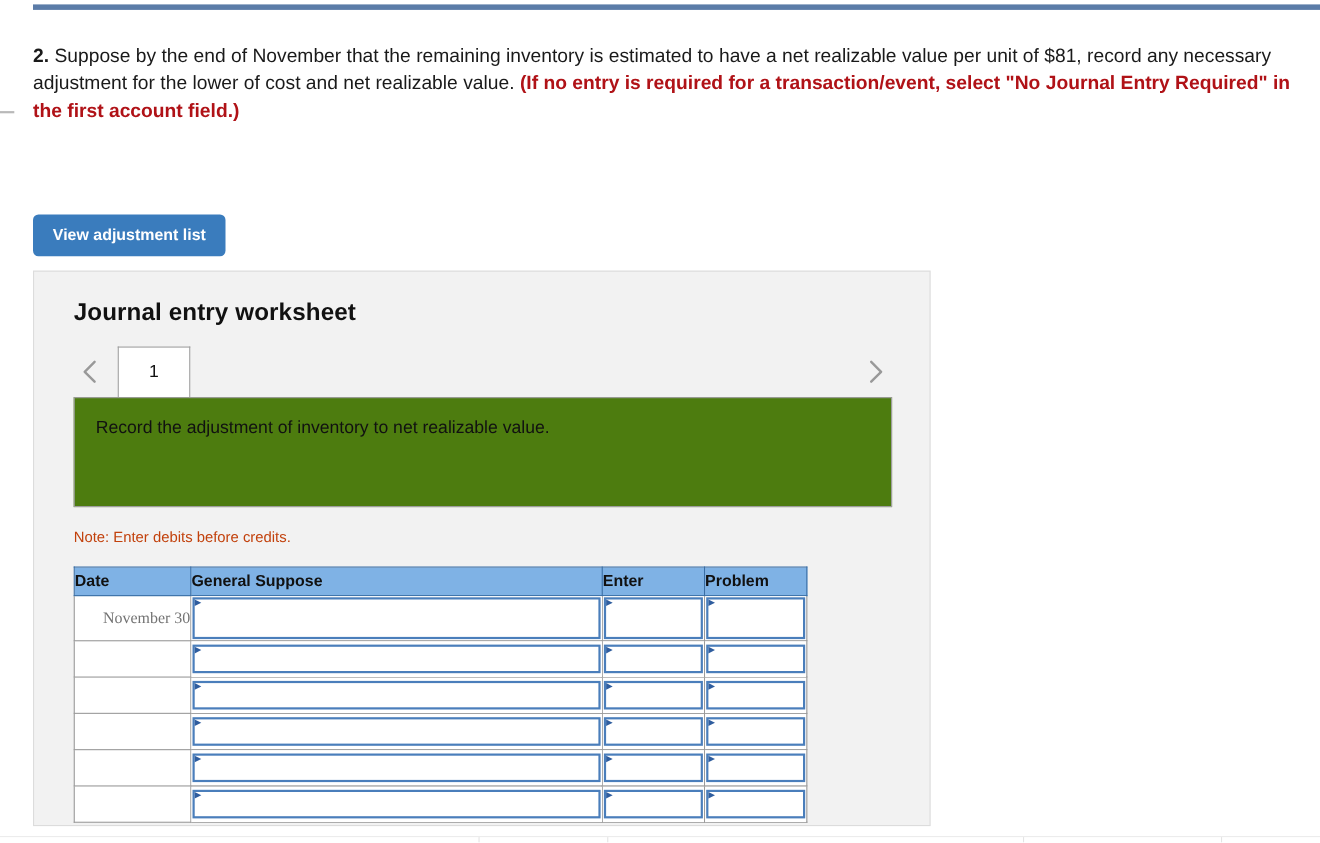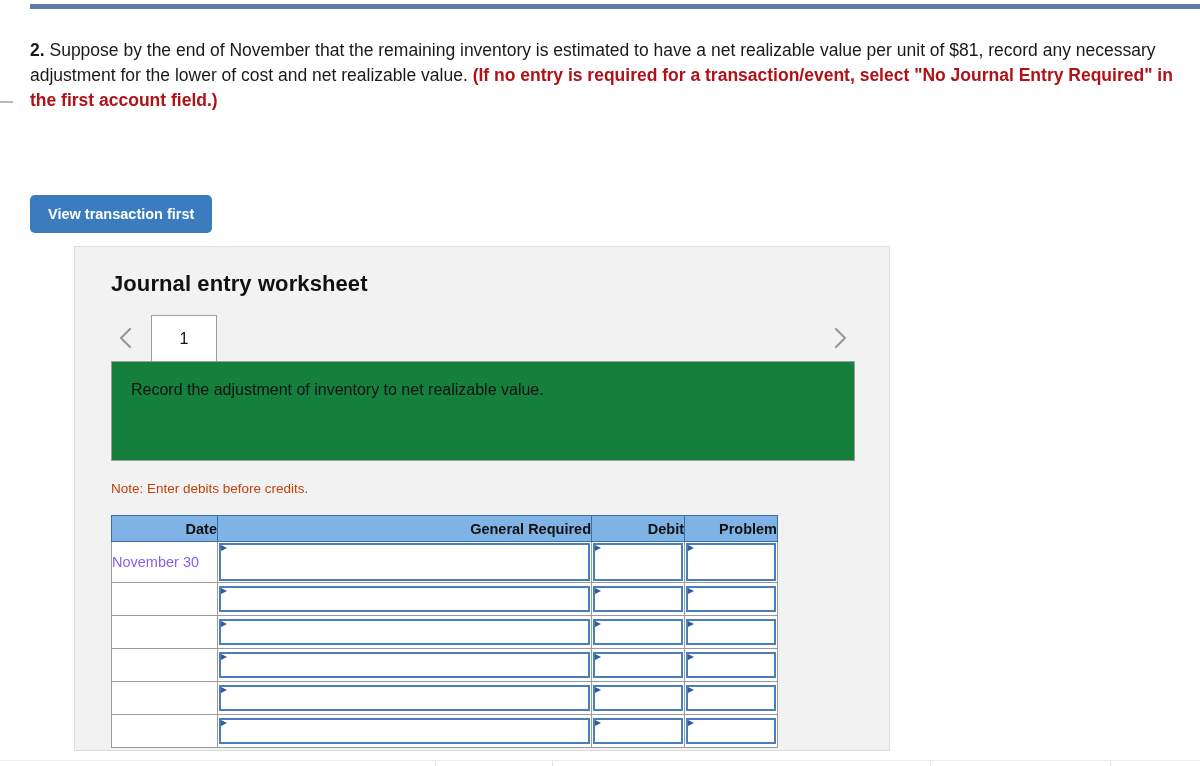--- a/index.html
+++ b/index.html
@@ -90,21 +90,20 @@
   
   .worksheet-card {
     position: absolute;
     left: 30px;
     top: 246px;
     width: 816px;
     height: 505px;
     background: #f2f2f2;
     border: 1px solid #dcdcdc;
     box-sizing: border-box;
-    margin-left: 44px;
   }
 
   .ws-title {
     position: absolute;
     left: 36px;
     top: 24px;
     font-size: 22px;
     font-weight: bold;
     letter-spacing: 0.1px;
     color: #111111;
@@ -146,21 +145,21 @@
     cursor: pointer;
   }
 
   
   .desc-box {
     position: absolute;
     left: 36px;
     top: 114px;
     width: 744px;
     height: 100px;
-    background: #15803d;
+    background: #4d7c0f;
     border: 1px solid #9e9e9e;
     box-sizing: border-box;
   }
   .desc-text {
     padding: 19px 0 0 19px;
     font-size: 16px;
     color: #111111;
   }
 
   
@@ -181,40 +180,41 @@
     table-layout: fixed;
   }
   .jtable th {
     background: #7fb2e5;
     border: 1px solid #3a6ea5;
     font-size: 14.5px;
     font-weight: bold;
     color: #111111;
     height: 25px;
     padding: 0;
-    text-align: right;
+    text-align: left;
   }
   .jtable td {
     padding: 0;
     border: 1px solid #9b9b9b;
     background: #ffffff;
     height: 28px;
     vertical-align: middle;
   }
   .col-date   { width: 106px; }
   .col-gj     { width: 374px; }
   .col-debit  { width: 93px;  }
   .col-credit { width: 93px;  }
 
   td.date-cell {
-    text-align: left;
+    text-align: right;
     font-size: 14.5px;
-    color: #8b5cf6;
+    color: #737373;
     line-height: 18px;
     padding: 2px 0;
+    font-family: Liberation Serif, serif;
   }
   td.date-cell.empty { height: 28px; }
 
   
   td.infield {
     border: 1px solid #9b9b9b;
     padding: 0;
     position: relative;
   }
   .cellbox {
@@ -261,21 +261,21 @@
 <div class="top-bar"></div>
 <div class="left-tick"></div>
 
 <div class="content">
 
   <p class="question">
     <span class="qnum">2.</span><span> Suppose by the end of November that the remaining inventory is estimated to have a net realizable value per unit of $81, record any necessary adjustment for the lower of cost and net realizable value. </span><span class="req-note">(If no entry is required for a transaction/event, select "No Journal Entry Required" in the first account field.)</span>
   </p>
 </div>
 
-<button class="view-btn">View transaction first</button>
+<button class="view-btn">View adjustment list</button>
 
 <div class="worksheet-card">
 
   <div class="ws-title">Journal entry worksheet</div>
 
   <div class="tabstrip">
     <span class="chev chev-left">
       <svg width="22" height="26" viewBox="0 0 22 26" aria-hidden="true">
         <polyline points="15,4 6,13 15,22" fill="none" stroke="#999999" stroke-width="2.2" stroke-linecap="round" stroke-linejoin="round"></polyline>
       </svg>
@@ -301,22 +301,22 @@
   <table class="jtable">
     <colgroup>
       <col class="col-date">
         <col class="col-gj">
         <col class="col-debit">
         <col class="col-credit">
     </colgroup>
     <thead>
       <tr>
         <th>Date</th>
-        <th>General Required</th>
-        <th>Debit</th>
+        <th>General Suppose</th>
+        <th>Enter</th>
         <th>Problem</th>
       </tr>
     </thead>
     <tbody>
 
       <tr>
         <td class="date-cell">November 30</td>
         <td class="infield tall">
           <div class="cellbox">
               <span class="corner-tri2"></span>

